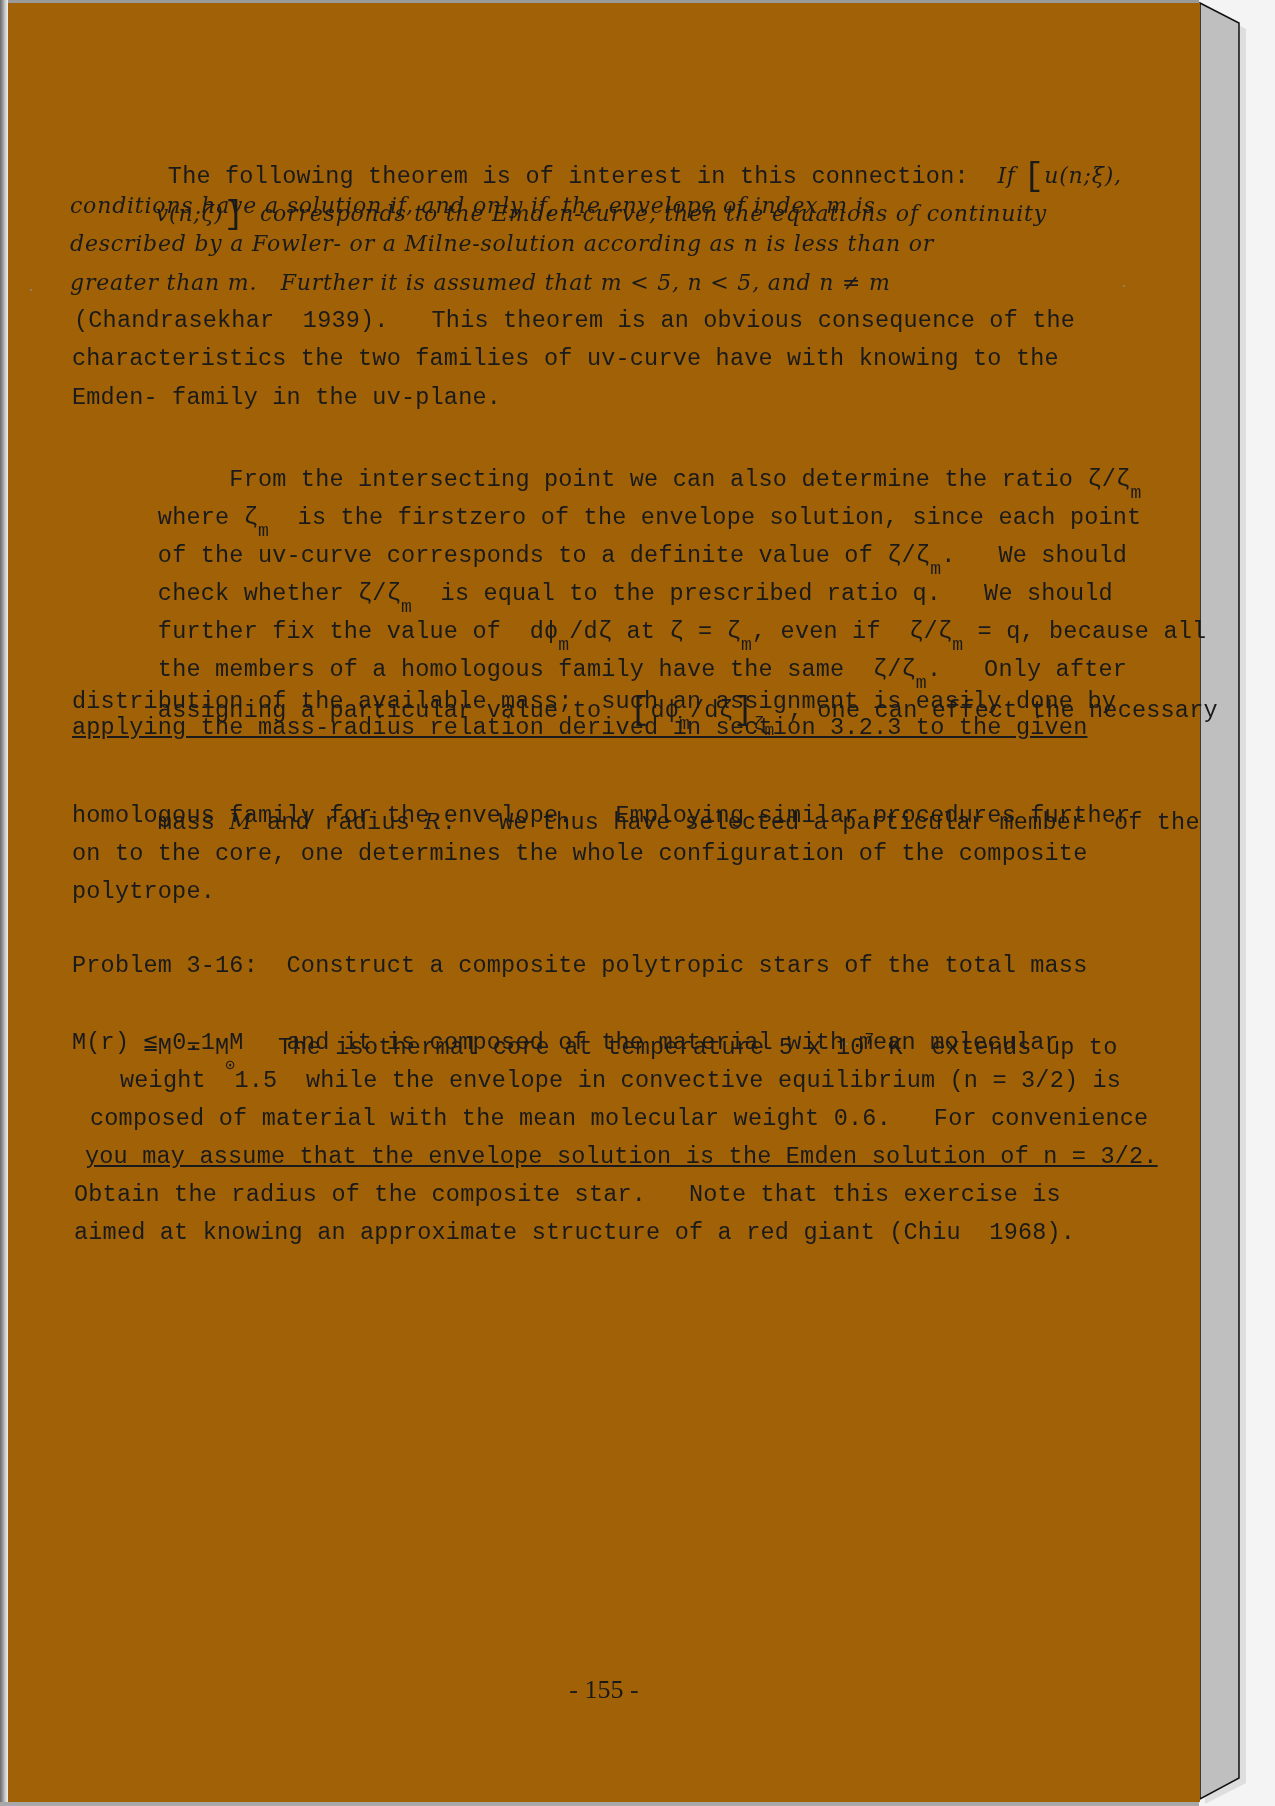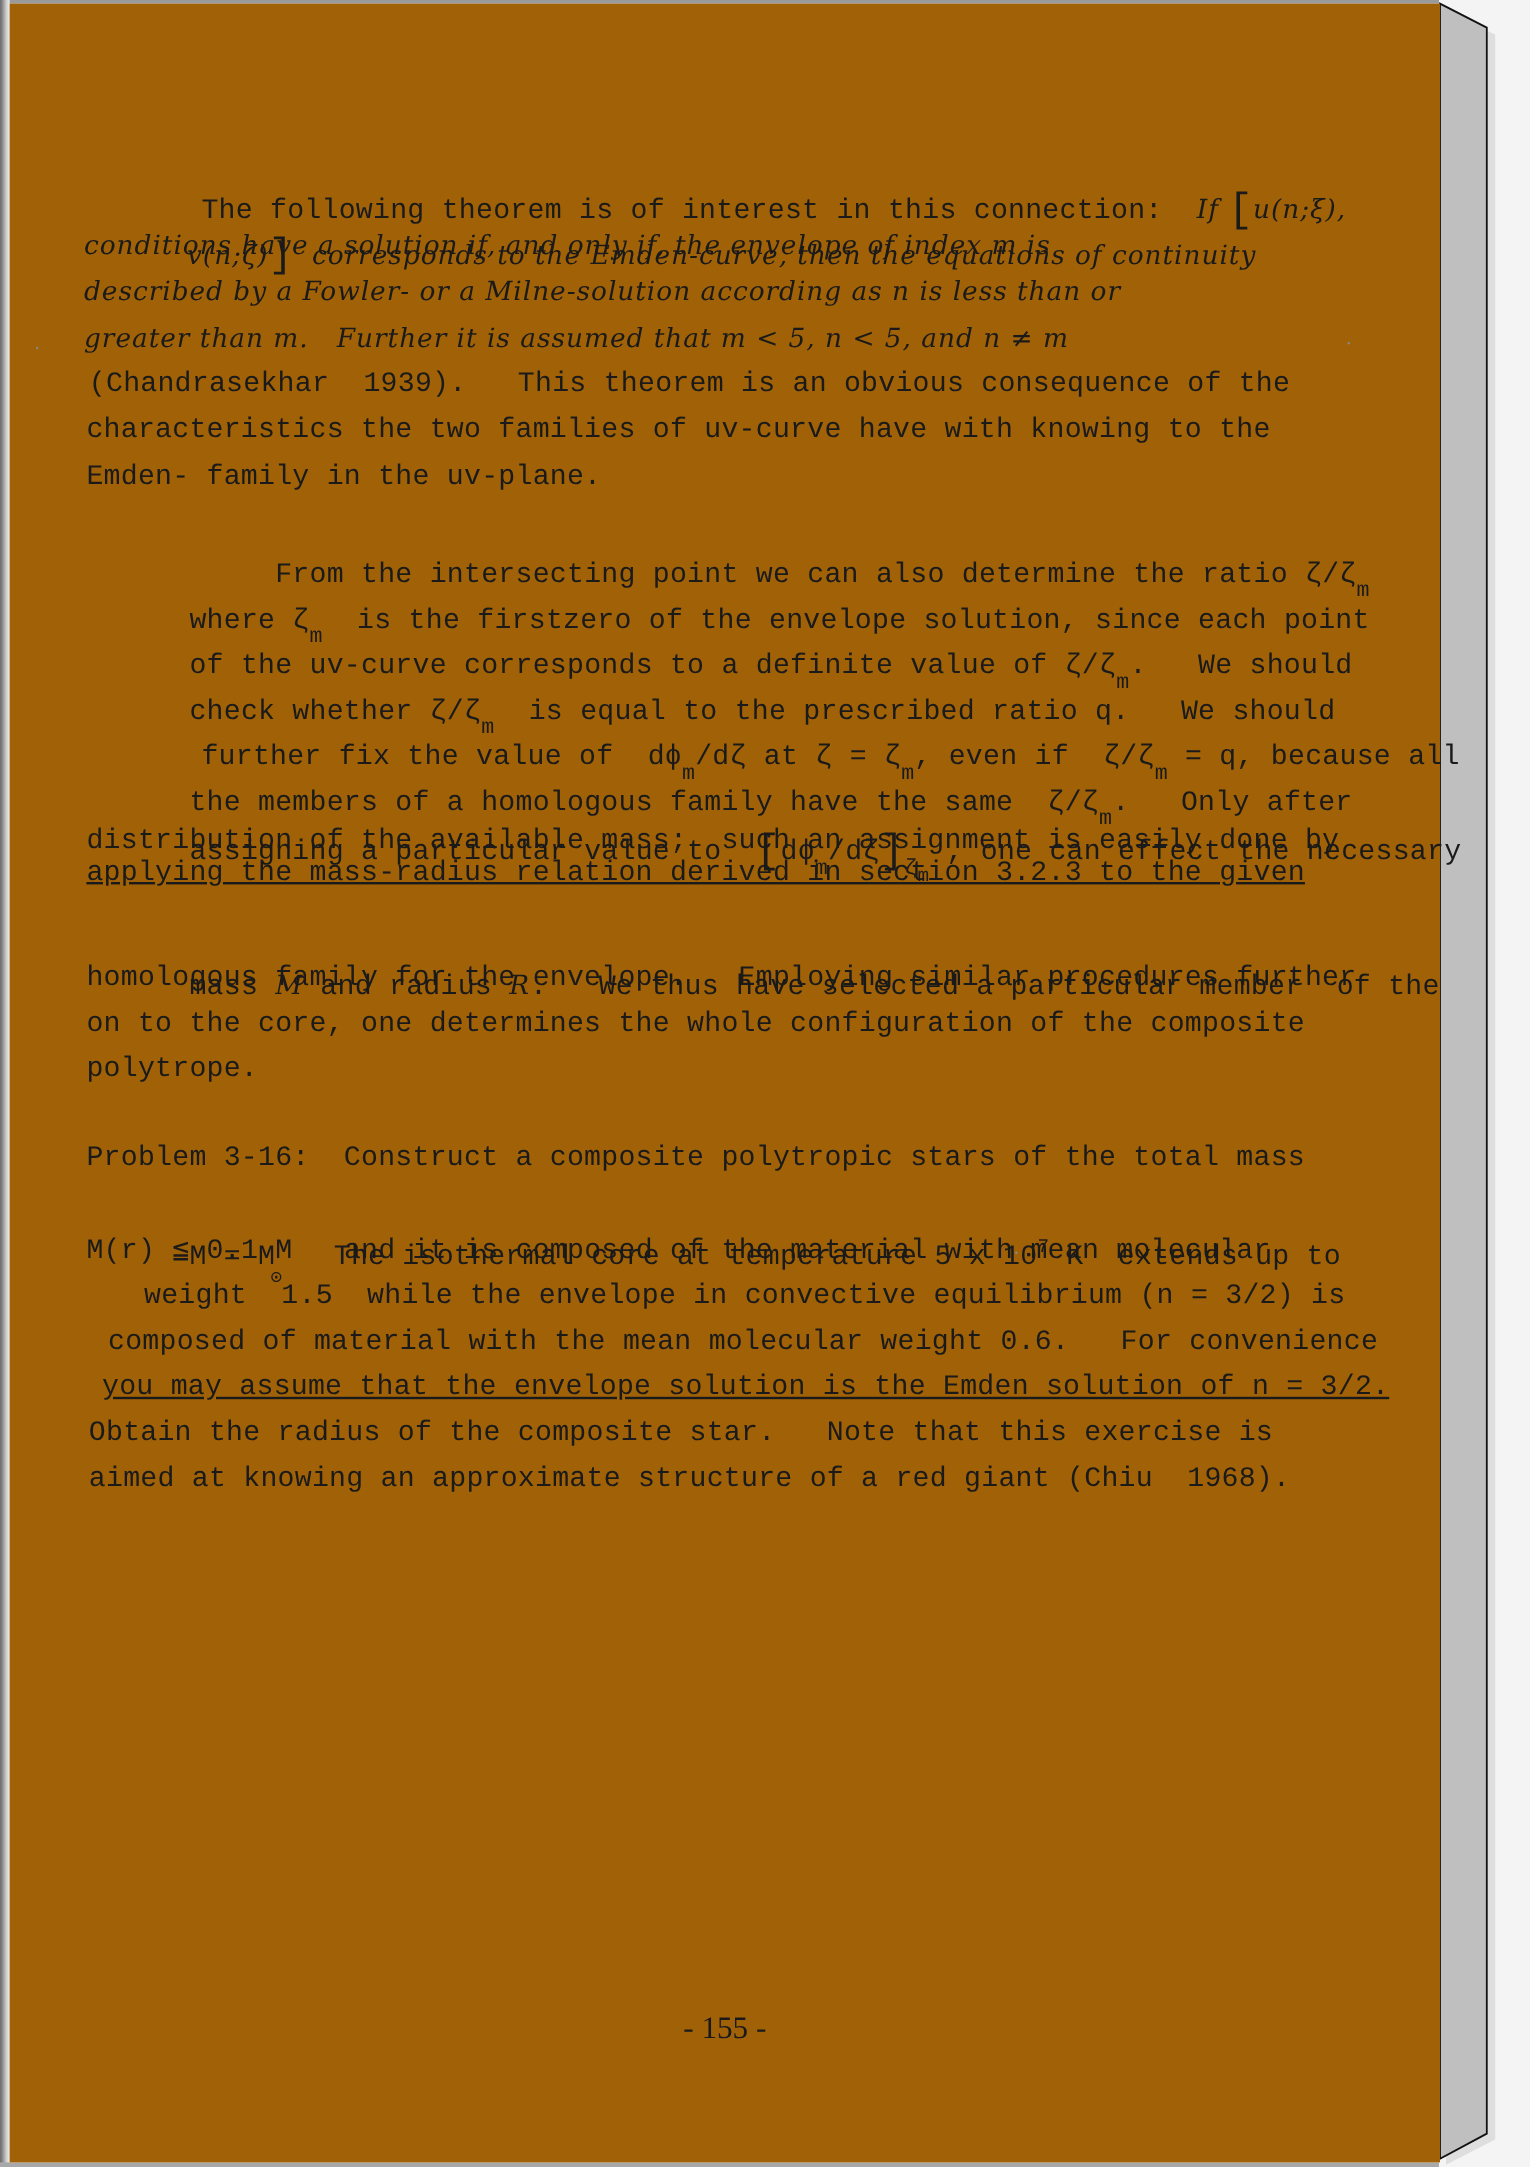--- a/index.html
+++ b/index.html
@@ -63,21 +63,21 @@
     </div>
     <div class="line" style="left:64px; top:449px;">
       <span>where ζ</span><span class="sub">m</span><span>  is the firstzero of the envelope solution, since each point</span>
     </div>
     <div class="line" style="left:64px; top:487px;">
       <span>of the uv-curve corresponds to a definite value of ζ/ζ</span><span class="sub">m</span><span>.   We should</span>
     </div>
     <div class="line" style="left:64px; top:525px;">
       <span>check whether ζ/ζ</span><span class="sub">m</span><span>  is equal to the prescribed ratio q.   We should</span>
     </div>
-    <div class="line" style="left:74px; top:563px;">
+    <div class="line" style="left:64px; top:563px;">
       <span>further fix the value of  dϕ</span><span class="sub">m</span><span>/dζ at ζ = ζ</span><span class="sub">m</span><span>, even if  ζ/ζ</span><span class="sub">m</span><span> = q, because all</span>
     </div>
     <div class="line" style="left:64px; top:601px;">
       <span>the members of a homologous family have the same  ζ/ζ</span><span class="sub">m</span><span>.   Only after</span>
     </div>
     <div class="line" style="left:64px; top:639px;">
       <span>assigning a particular value to  </span><span class="br">[</span><span>dϕ</span><span class="sub">m</span><span>/dζ</span><span class="br">]</span><span class="sub"><span>ζ</span><span class="sub" style="font-size:16px;top:6px;">m</span></span><span> , one can effect the necessary</span>
     </div>
     <div class="line" style="left:64px; top:677px;">distribution of the available mass;  such an assignment is easily done by</div>
     <div class="line" style="left:64px; top:703px;text-decoration:underline;">applying the mass-radius relation derived in section 3.2.3 to the given</div>

